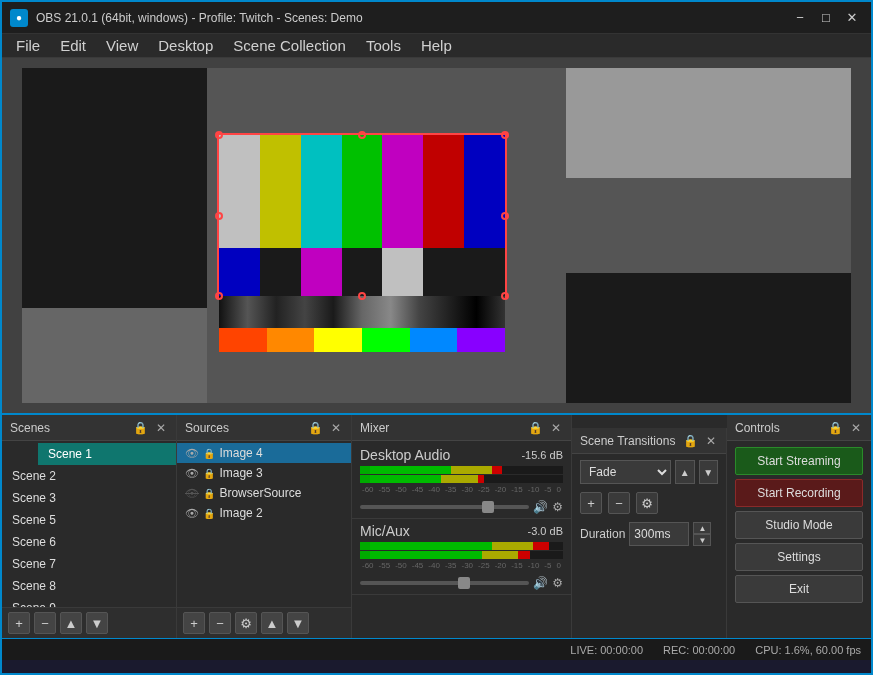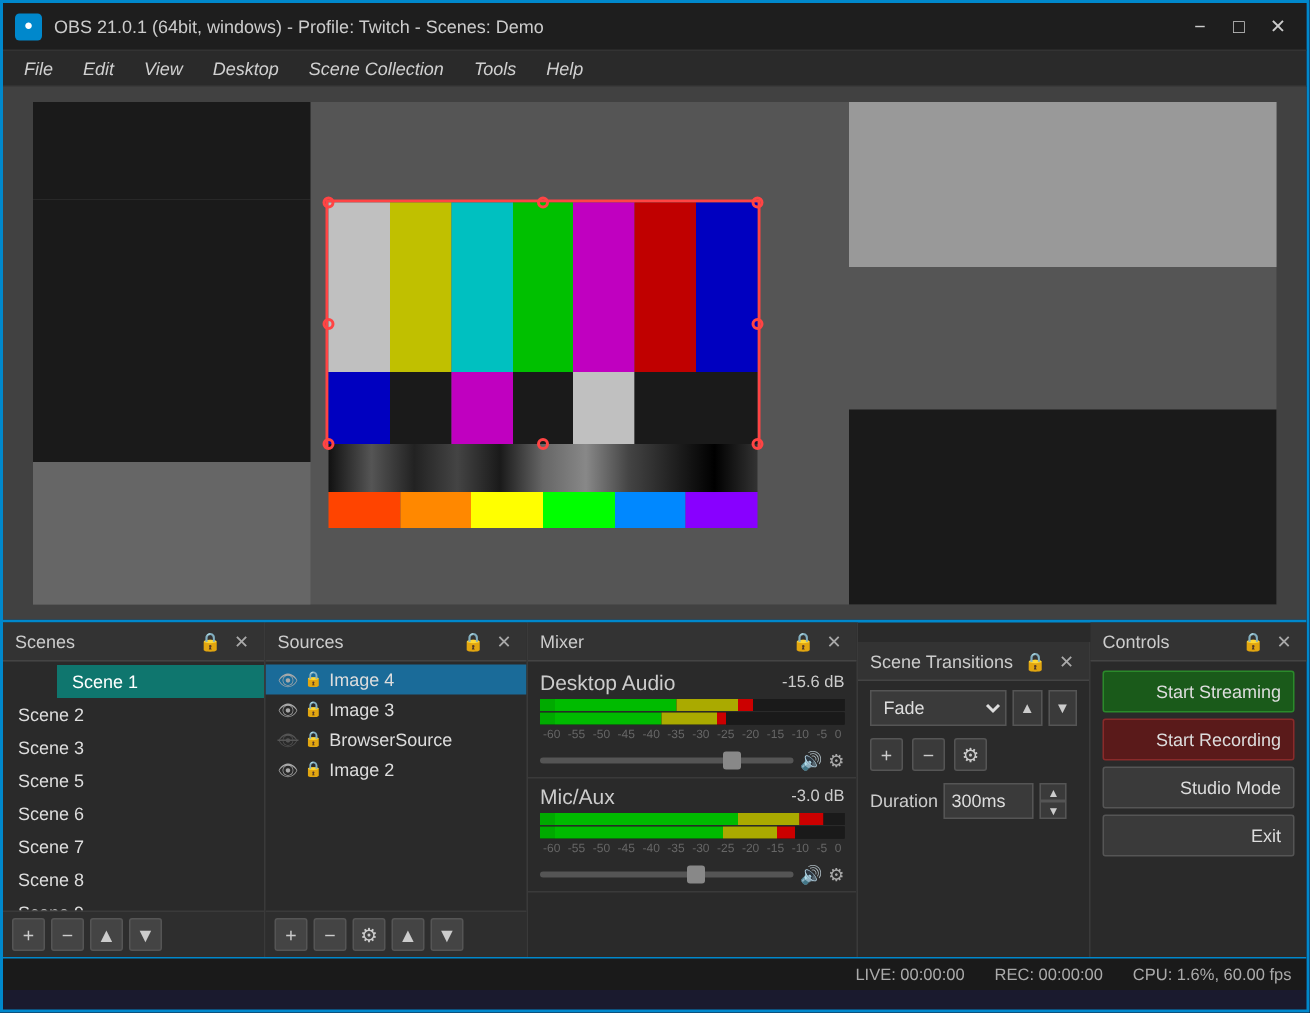--- a/index.html
+++ b/index.html
@@ -65,25 +65,24 @@
       height: 24px;
       display: flex;
       align-items: center;
       padding: 0 4px;
       border-bottom: 1px solid #3a3a3a;
     }
     .menu-item {
       padding: 2px 10px;
       cursor: pointer;
       color: #d0d0d0;
-      font-size: 12px;
+      font-size: 15px;
       height: 100%;
       display: flex;
       align-items: center;
-      font-style: italic;
     }
 
     
     #preview {
       background: #414141;
       height: 355px;
       position: relative;
       overflow: hidden;
     }
     
@@ -331,21 +330,21 @@
     .ctrl-btn {
       display: block;
       width: calc(100% - 16px);
       margin: 4px 8px;
       padding: 6px 8px;
       background: #3a3a3a;
       border: 1px solid #555;
       color: #ddd;
       font-size: 12px;
       cursor: pointer;
-      text-align: right;
+      text-align: center;
       border-radius: 2px;
     }
     .ctrl-btn.start-stream { background: #1a5a1a; border-color: #2a8a2a; }
     .ctrl-btn.start-rec { background: #5a1a1a; border-color: #8a2a2a; }
 
     
     #statusbar {
       background: #1a1a1a;
       height: 22px;
       display: flex;
@@ -664,20 +663,21 @@
       <span class="panel-header-title">Controls</span>
       <div class="panel-header-controls">
         <button class="panel-ctrl-btn">🔒</button>
         <button class="panel-ctrl-btn">✕</button>
       </div>
     </div>
     <div class="panel-content">
       <button class="ctrl-btn start-stream">Start Streaming</button>
       <button class="ctrl-btn start-rec">Start Recording</button>
       <button class="ctrl-btn">Studio Mode</button>
+      <button class="ctrl-btn">Settings</button>
       <button class="ctrl-btn">Exit</button>
     </div>
   </div>
 
 </div>
 
 <div id="statusbar">
   <span>LIVE: 00:00:00</span>
   <span>REC: 00:00:00</span>
   <span>CPU: 1.6%, 60.00 fps</span>

